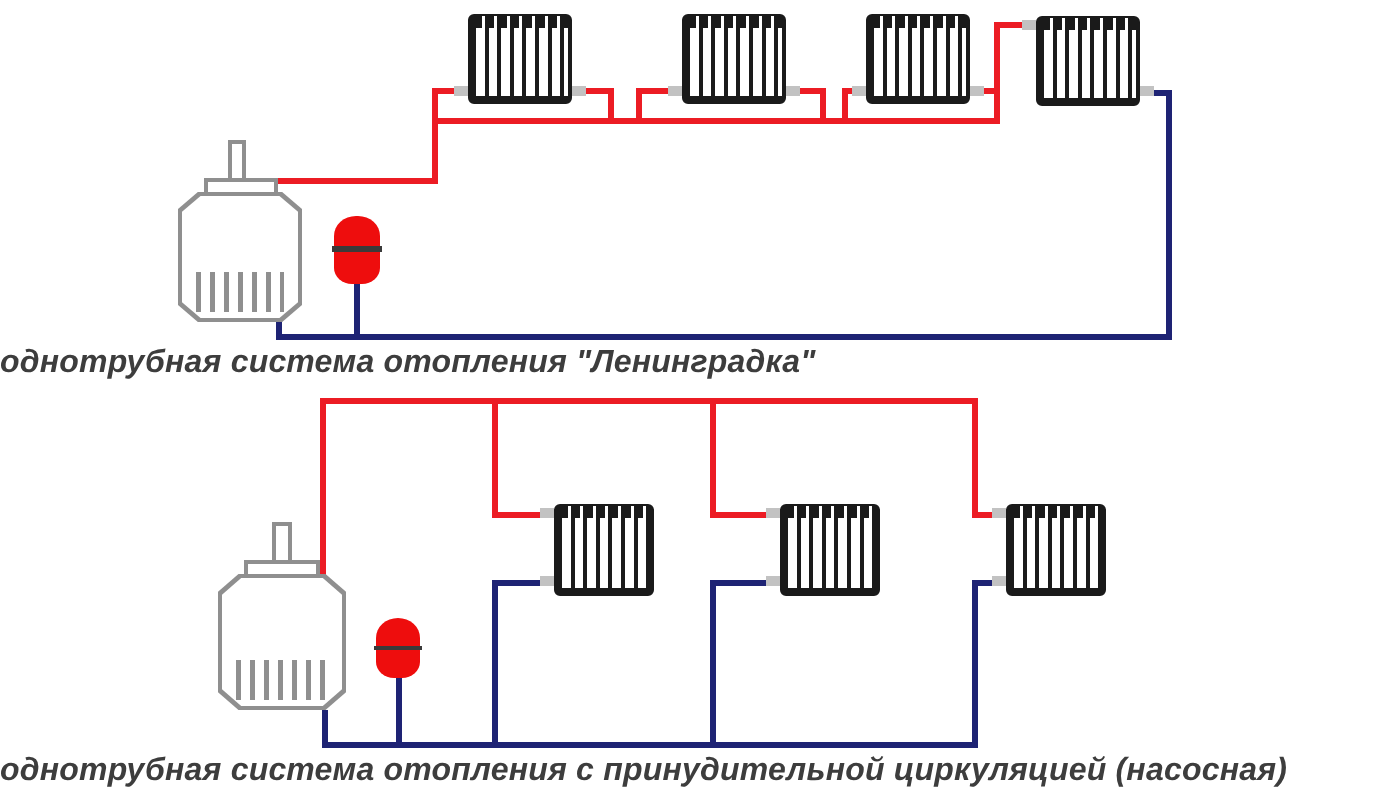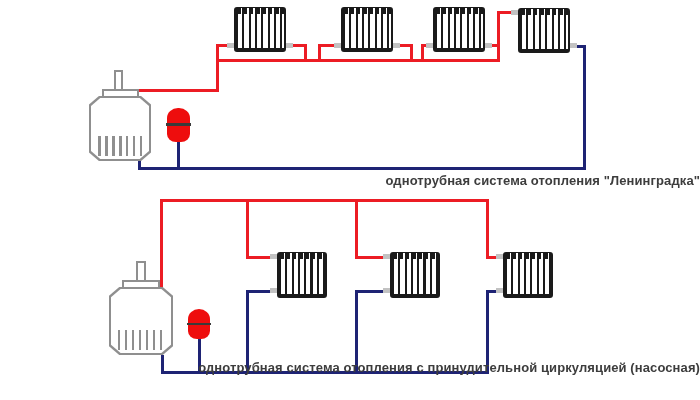--- a/index.html
+++ b/index.html
@@ -65,22 +65,22 @@
     border-radius: 11px 11px 9px 9px / 10px 10px 8px 8px;
   }
   .tank::after {
     content: ""; position: absolute; left: -1px; right: -1px; top: 45%; height: 2.5px;
     background: var(--tank-band, #3a3a3a);
   }
 
   
   .caption {
     position: absolute; left: 0; width: 100%;
-    text-align: right;
-    font-weight: bold; font-size: 13px;
+    text-align: left;
+    font-style: italic; font-weight: bold; font-size: 16px;
     color: var(--caption-text, #3d3d3d);
     letter-spacing: 0.1px;
   }
 </style>
 </head>
 <body>
 
 <div id="stage">
 
   <section>
@@ -167,16 +167,16 @@
 
     <div class="boiler" style="left:109px;top:261px;width:64px;height:94px">
       <div class="chimney" style="left:27px;top:0;width:10px;height:21px"></div>
       <div class="plate" style="left:13px;top:19px;width:38px;height:9px"></div>
       <div class="bbody" style="left:0;top:26px;width:64px;height:68px"></div>
       <div class="grille"></div>
     </div>
 
     <div class="tank" style="left:188px;top:309px;width:22px;height:30px"></div>
 
-    <div class="caption" style="top:360px">однотрубная система отопления с принудительной циркуляцией (насосная)</div>
+    <div class="caption" style="top:377px">однотрубная система отопления с принудительной циркуляцией (насосная)</div>
   </section>
 
 </div>
 
 </body></html>

